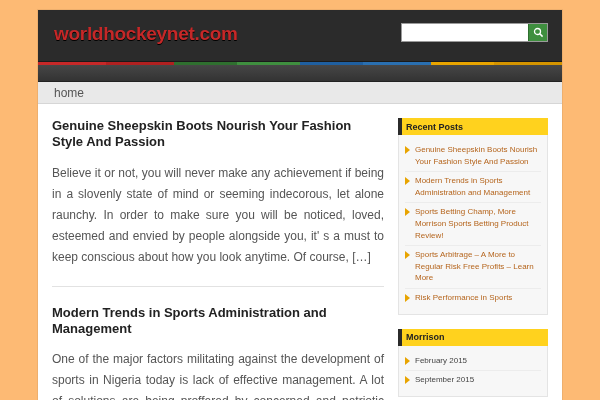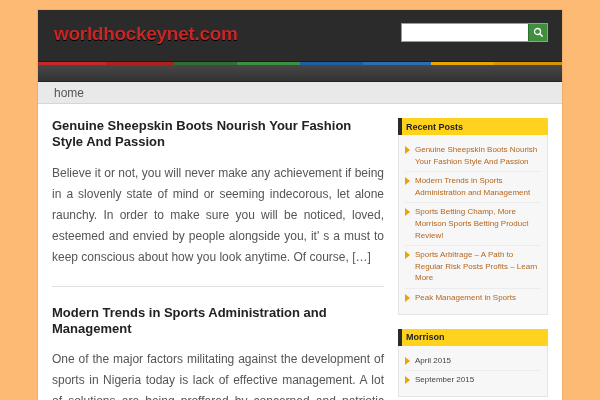--- a/index.html
+++ b/index.html
@@ -248,35 +248,35 @@
             <div class="w-item">
               <span class="bullet"></span>
               <a class="w-link" href="#">Modern Trends in Sports Administration and Management</a>
             </div>
             <div class="w-item">
               <span class="bullet"></span>
               <a class="w-link" href="#">Sports Betting Champ, More Morrison Sports Betting Product Review!</a>
             </div>
             <div class="w-item">
               <span class="bullet"></span>
-              <a class="w-link" href="#">Sports Arbitrage – A Path to Regular Risk Posts Profits – Learn More</a>
-            </div>
-            <div class="w-item">
-              <span class="bullet"></span>
-              <a class="w-link" href="#">Peak Management in Sports</a>
+              <a class="w-link" href="#">Sports Arbitrage – A More to Regular Risk Free Profits – Learn More</a>
+            </div>
+            <div class="w-item">
+              <span class="bullet"></span>
+              <a class="w-link" href="#">Risk Performance in Sports</a>
             </div>
           </div>
         </div>
 
         <div class="widget">
           <div class="widget-title">Morrison</div>
           <div class="widget-body">
             <div class="w-item">
               <span class="bullet"></span>
-              <a class="w-link dark" href="#">April 2015</a>
+              <a class="w-link dark" href="#">February 2015</a>
             </div>
             <div class="w-item">
               <span class="bullet"></span>
               <a class="w-link dark" href="#">September 2015</a>
             </div>
           </div>
         </div>
 
       </div>
     </div>

